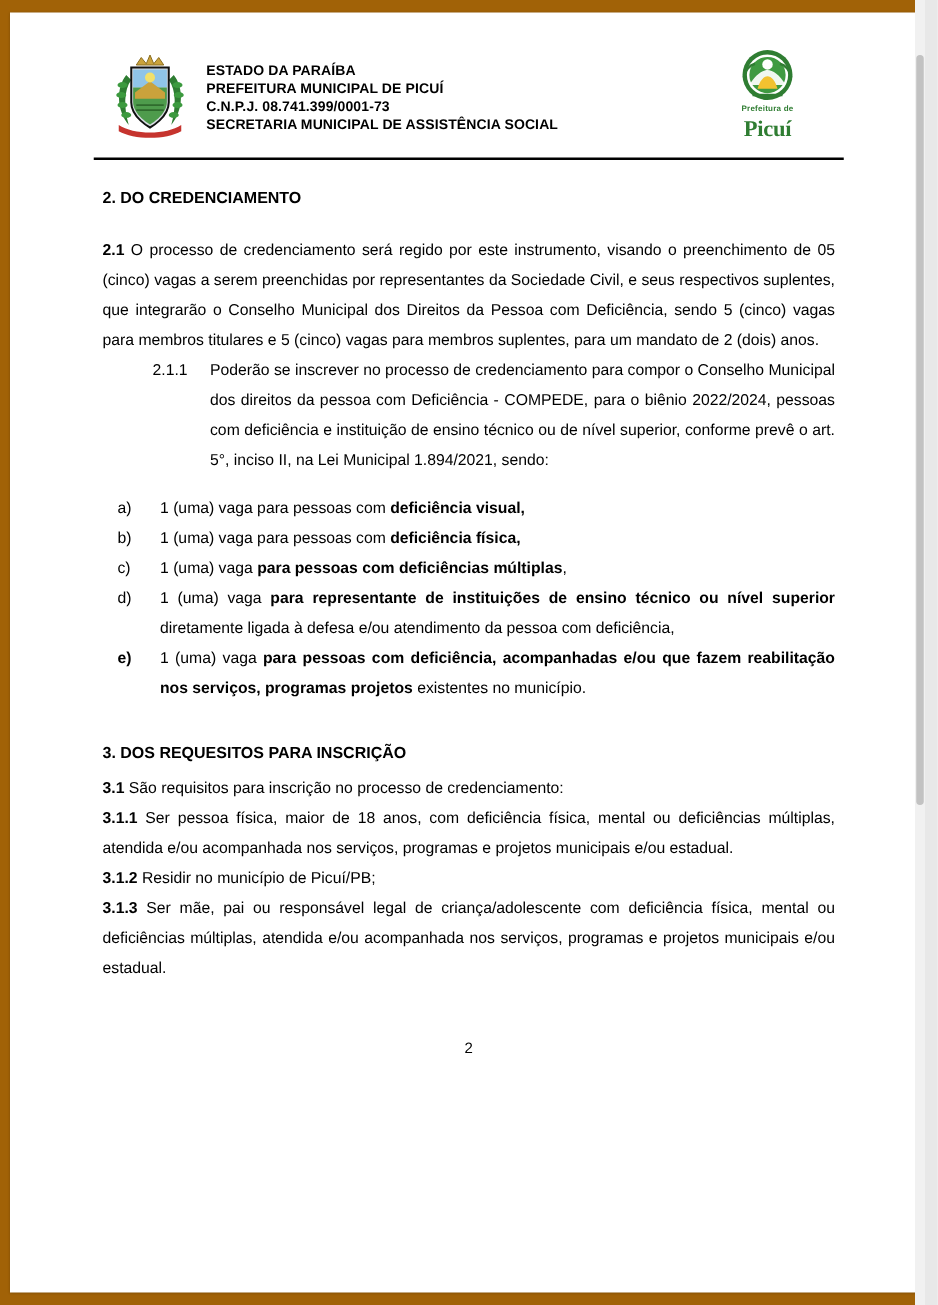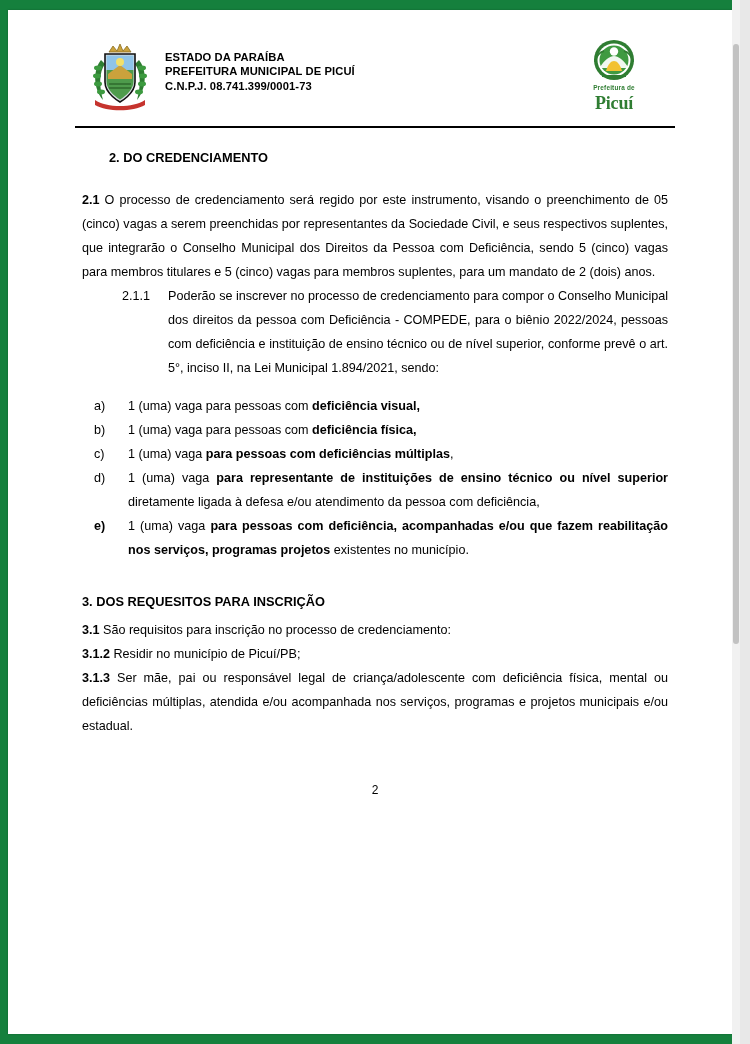--- a/index.html
+++ b/index.html
@@ -5,21 +5,21 @@
   html, body {
     margin: 0;
     padding: 0;
     background: #e8e8e8;
     font-family: "Liberation Sans", sans-serif;
   }
   .viewport {
     position: relative;
     width: 740px;
     height: 1044px;
-    background: #15803d;
+    background: #a16207;
     overflow: hidden;
   }
   .page {
     position: absolute;
     left: 8px;
     top: 10px;
     width: 734px;
     height: 1024px;
     background: #ffffff;
     box-shadow: 0 0 2px rgba(0,0,0,0.25);
@@ -98,21 +98,20 @@
     margin: 0 auto;
     padding-top: 18px;
     color: #000;
     font-size: 12.6px;
     line-height: 24px;
   }
   .sec-title {
     font-weight: bold;
     font-size: 12.8px;
     margin-bottom: 18px;
-    margin-left: 27px;
   }
   p.just {
     margin: 0;
     text-align: justify;
     text-justify: inter-word;
   }
   .para-21 { margin-bottom: 0px; }
   .item-211 {
     display: flex;
     margin-top: 0px;
@@ -215,20 +214,21 @@
             <path d="M20 14 L24 8 L28 13 L31 6 L34 13 L38 8 L42 14 Z" fill="#caa23c" stroke="#8a6d20" stroke-width="0.8"></path>
 
             <path d="M6 62 C18 70 44 70 56 62 L56 67 C44 74 18 74 6 67 Z" fill="#c6342e"></path>
           </svg>
         </div>
 
         <div class="header-text">
           <div>ESTADO DA PARAÍBA</div>
           <div>PREFEITURA MUNICIPAL DE PICUÍ</div>
           <div>C.N.P.J. 08.741.399/0001-73</div>
+          <div>SECRETARIA MUNICIPAL DE ASSISTÊNCIA SOCIAL</div>
         </div>
 
         <div class="logo-picui">
           <div class="logo-circle-wrap">
             <svg width="56" height="48" viewBox="0 0 56 48" xmlns="http://www.w3.org/2000/svg">
               <circle cx="28" cy="22" r="20" fill="#2f7d32"></circle>
               <circle cx="28" cy="22" r="16.5" fill="#ffffff"></circle>
               <circle cx="28" cy="22" r="14.5" fill="#3f9a41"></circle>
               <path d="M13.5 30 C18 22 24 18 28 18 C32 18 38 22 42.5 30 Z" fill="#ffffff" opacity="0.92"></path>
               <circle cx="28" cy="13.5" r="4.2" fill="#ffffff"></circle>
@@ -282,20 +282,21 @@
             <div class="lab b">e)</div>
             <div class="body"><span>1 (uma) vaga </span><b>para pessoas com deficiência, acompanhadas e/ou que fazem reabilitação nos serviços, programas projetos</b><span> existentes no município.</span></div>
           </div>
 
         </div>
 
         <div class="sec3">3. DOS REQUESITOS PARA INSCRIÇÃO</div>
 
         <p class="just para-block"><b>3.1</b><span> São requisitos para inscrição no processo de credenciamento:</span></p>
 
+        <p class="just para-block"><b>3.1.1</b><span> Ser pessoa física, maior de 18 anos, com deficiência física, mental ou deficiências múltiplas, atendida e/ou acompanhada nos serviços, programas e projetos municipais e/ou estadual.</span></p>
 
         <p class="just para-block"><b>3.1.2</b><span> Residir no município de Picuí/PB;</span></p>
 
         <p class="just para-block"><b>3.1.3</b><span> Ser mãe, pai ou responsável legal de criança/adolescente com deficiência física, mental ou deficiências múltiplas, atendida e/ou acompanhada nos serviços, programas e projetos municipais e/ou estadual.</span></p>
 
         <div class="pagenum">2</div>
 
       </div>
     </div>
   </div>

